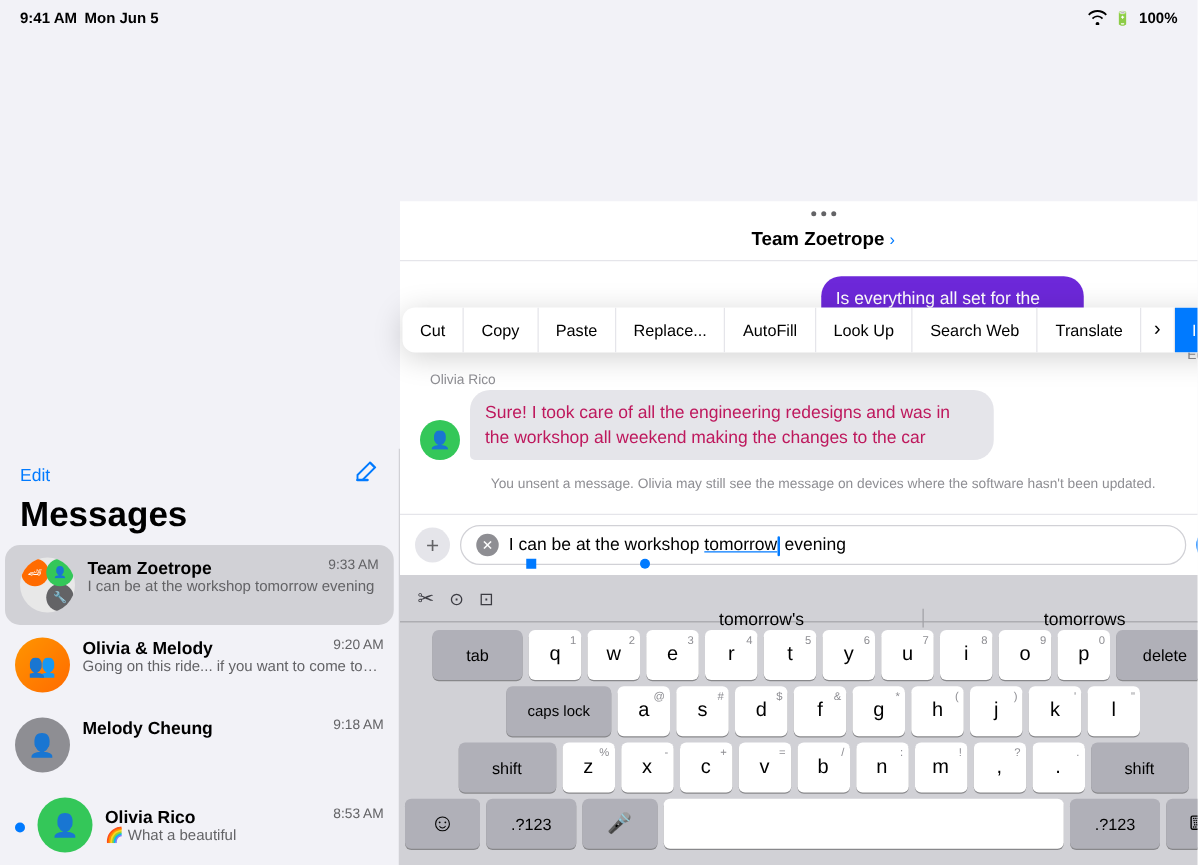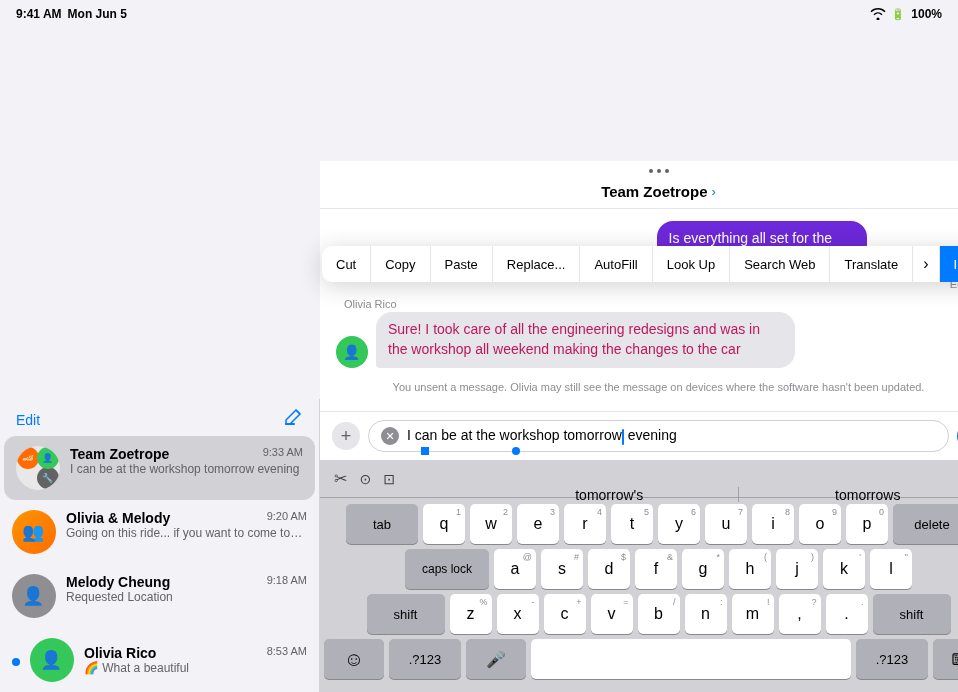--- a/index.html
+++ b/index.html
@@ -470,20 +470,21 @@
     <div class="messages-header">
       <span class="edit-btn">Edit</span>
       <span class="compose-btn">
         <svg width="20" height="20" viewBox="0 0 20 20" fill="none">
           <rect x="2" y="16" width="10" height="2" rx="1" fill="#007aff"></rect>
           <path d="M3 13 L13 3 L17 7 L7 17 L3 17 Z" fill="none" stroke="#007aff" stroke-width="1.5"></path>
           <path d="M13 3 L17 7" stroke="#007aff" stroke-width="1.5"></path>
         </svg>
       </span>
     </div>
+    <div class="messages-title">Messages</div>
     <div class="message-list">
 
       <div class="message-item active">
         <div class="avatar avatar-multi">
           <div class="avatar-mini" style="background:#ff6b00; top:1px; left:1px; font-size:9px;">🏎</div>
           <div class="avatar-mini" style="background:#636366; bottom:1px; right:1px; font-size:9px;">🔧</div>
           <div class="avatar-mini" style="background:#34c759; top:1px; right:1px; font-size:9px;">👤</div>
         </div>
         <div class="message-content">
           <div style="display:flex; justify-content:space-between;">
@@ -507,21 +508,20 @@
         </div>
       </div>
 
       <div class="message-item">
         <div class="avatar" style="background:#8e8e93; font-size:18px; color:#fff;">👤</div>
         <div class="message-content">
           <div style="display:flex; justify-content:space-between;">
             <span class="message-name">Melody Cheung</span>
             <span class="message-time">9:18 AM</span>
           </div>
-          <div class="message-preview">Requested Location</div>
         </div>
       </div>
 
       <div class="message-item" style="align-items:center;">
         <div style="display:flex; flex-direction:column; align-items:center; gap:2px;">
           <div class="blue-dot"></div>
         </div>
         <div class="avatar" style="background:#34c759; font-size:18px; color:#fff;">👤</div>
         <div class="message-content">
           <div style="display:flex; justify-content:space-between;">
@@ -583,21 +583,21 @@
       <div class="context-menu-item">Translate</div>
       <div class="context-menu-more">›</div>
       <div class="context-menu-item blue-item">I can do?</div>
     </div>
 
     <div class="chat-input-area">
       <div class="add-btn">+</div>
       <div class="chat-input-wrapper">
         <div class="chat-input-clear">✕</div>
         <div class="chat-input-text">
-          I can be at the workshop <span style="text-decoration-color:#007aff;">tomorrow</span><span class="cursor-line"></span> evening
+          I can be at the workshop <span style="text-decoration:underline; text-decoration-color:#007aff;">tomorrow</span><span class="cursor-line"></span> evening
         </div>
 
         <div style="position:absolute; bottom:-4px; left:52px; width:8px; height:8px; background:#007aff; border-radius:50;"></div>
         <div style="position:absolute; bottom:-4px; left:143px; width:8px; height:8px; background:#007aff; border-radius:50%;"></div>
       </div>
       <div class="send-btn">
         
       </div>
     </div>
 

